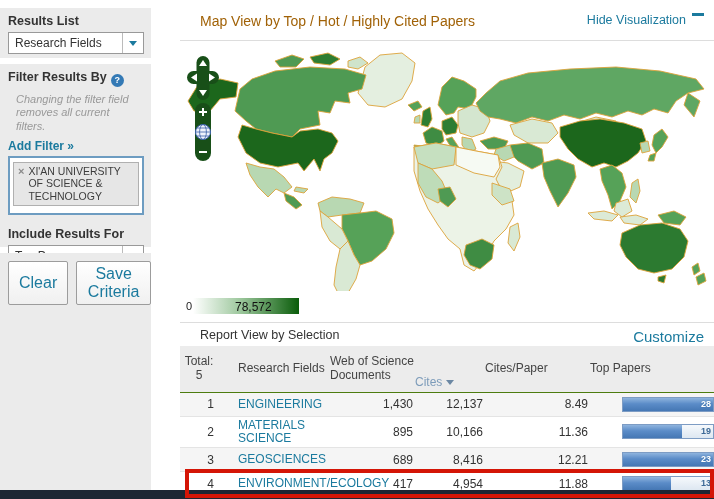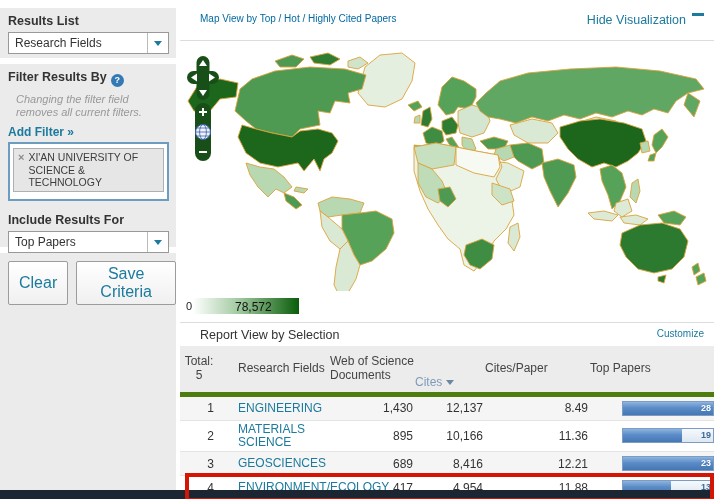--- a/index.html
+++ b/index.html
@@ -1,20 +1,20 @@
 <!DOCTYPE html>
 <html><head>
 <meta charset="utf-8">
 <style>
   html,body{margin:0;padding:0;}
   body{font-family:"Liberation Sans", sans-serif; background:#fff;}
   #page{position:relative;width:714px;height:499px;overflow:hidden;background:#fff;}
 
   
-  .panel{position:absolute;left:0;width:176px;background:#ebebeb;}
+  .panel{position:absolute;left:0;width:151px;background:#ebebeb;}
   #panel1{top:8px;height:50px;}
   #panel2{top:64px;height:183px;}
   #panel3{top:253px;height:237px;}
   .sb-label{font-size:12.5px;font-weight:bold;color:#333;padding:6px 0 4px 8px;}
   .selectbox{position:relative;margin:0 7px 0 8px;height:20px;background:#fff;border:1px solid #999;
     display:flex;align-items:center;cursor:pointer;}
   .selectbox .sel-text{flex:1;font-size:12px;color:#333;padding-left:6px;white-space:nowrap;overflow:hidden;}
   .sel-cap{width:20px;height:100%;border-left:1px solid #bbb;display:flex;align-items:center;justify-content:center;}
   .tri-down{width:0;height:0;border-left:4px solid transparent;border-right:4px solid transparent;border-top:5px solid #1b7a9e;}
   .help-circle{display:inline-flex;align-items:center;justify-content:center;width:13px;height:13px;border-radius:50%;
@@ -25,43 +25,43 @@
   .ftag{display:inline-flex;align-items:flex-start;gap:4px;background:#e6e6e6;border:1px solid #b0b0b0;
     padding:2px 4px;max-width:146px;cursor:default;}
   .ftag .x{color:#8a8a8a;font-weight:bold;font-size:11px;line-height:1.2;cursor:pointer;}
   .ftag .txt{font-size:10.5px;color:#3d3d3d;line-height:1.2;}
   .btnrow{display:flex;gap:8px;padding:8px 0 0 8px;}
   .btn{background:linear-gradient(#ffffff,#f0f0f0);border:1px solid #9c9c9c;border-radius:2px;
     color:#1b7a9e;font-size:16px;padding:3px 10px;cursor:pointer;font-family:"Liberation Sans",sans-serif;}
 
   
   #main-header{position:absolute;left:180px;top:0;width:534px;height:40px;border-bottom:1px solid #ddd;}
-  #map-title{position:absolute;left:20px;top:13px;font-size:10px;color:#0369a1;}
+  #map-title{position:absolute;left:20px;top:13px;font-size:14px;color:#a16207;}
   #hide-link{position:absolute;right:10px;top:13px;font-size:12.5px;color:#1b7a9e;cursor:pointer;display:flex;align-items:flex-start;gap:6px;}
   .minus-bar{display:inline-block;width:12px;height:3px;background:#1b7a9e;}
 
   #map-area{position:absolute;left:180px;top:41px;width:534px;height:250px;background:#fff;}
   #map-svg{position:absolute;left:0;top:0;}
   #pan-pad{position:absolute;left:7px;top:15px;cursor:pointer;}
   #zoom-pill{position:absolute;left:14px;top:62px;cursor:pointer;}
 
   #legend{position:absolute;left:180px;top:296px;width:534px;height:22px;}
   #legend .grad{position:absolute;left:13px;top:2px;width:106px;height:16px;
     background:linear-gradient(90deg,#ffffff 0%,#9cc79c 45%,#0a5c0a 100%);}
   #legend .lmin{position:absolute;left:6px;top:4px;font-size:11px;color:#222;}
   #legend .lmax{position:absolute;left:55px;top:4px;font-size:12px;color:#111;}
 
   
   #report-header{position:absolute;left:180px;top:322px;width:534px;height:23px;border-top:1px solid #ddd;border-bottom:1px solid #ccc;}
   #report-title{position:absolute;left:20px;top:5px;font-size:12.5px;color:#333;}
-  #customize-link{position:absolute;right:10px;top:5px;font-size:10px;color:#1b7a9e;cursor:pointer;}
+  #customize-link{position:absolute;right:10px;top:5px;font-size:15px;color:#1b7a9e;cursor:pointer;}
 
   #report-table{position:absolute;left:180px;top:346px;width:534px;}
   .thead{display:grid;grid-template-columns:38px 112px 85px 70px 105px 1fr;background:#ececec;
-    border-bottom:5px solid #4d7c0f;min-height:29px;align-items:center;}
+    border-bottom:1px solid #4d7c0f;min-height:29px;align-items:center;}
   .thead .hc{font-size:12px;color:#444;line-height:1.15;padding:2px 0;}
   .hc.total{text-align:center;}
   .hc.fields{text-align:left;padding-left:20px;}
   .hc.cites{color:#7d9cba;cursor:pointer;margin-top:28px;}
   .hc.top{padding-right:14px;cursor:pointer;}
   .hc .sort-tri{display:inline-block;width:0;height:0;border-left:4px solid transparent;border-right:4px solid transparent;
     border-top:5px solid #6b87a3;margin-left:4px;vertical-align:1px;}
 
   .trow{position:relative;display:grid;grid-template-columns:38px 112px 85px 70px 105px 1fr;
     align-items:center;min-height:19px;padding:2px 0;border-bottom:1px solid #e4e4e4;background:#fff;}

